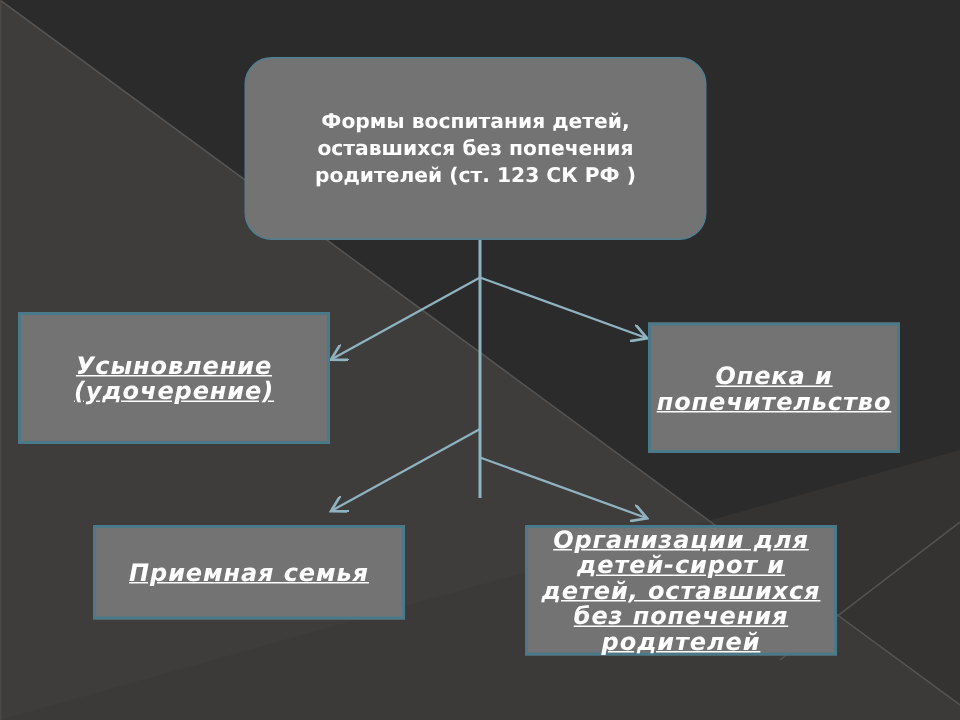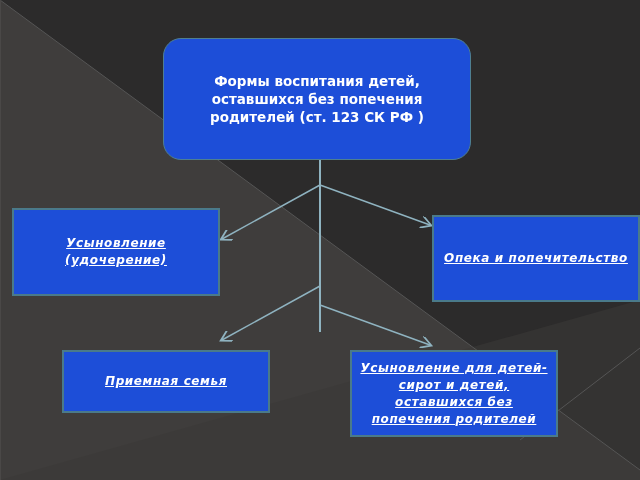--- a/index.html
+++ b/index.html
@@ -1,23 +1,23 @@
 <!DOCTYPE html>
 <html><head>
 <meta charset="utf-8">
 <style>
   html, body { margin:0; padding:0; }
   body { width:640px; height:480px; position:relative; overflow:hidden; background:#2c2b2b; font-family:"DejaVu Sans", sans-serif; }
   .bg { position:absolute; left:0; top:0; width:640px; height:480px; }
-  .node { position:absolute; box-sizing:border-box; background:#1d4ed8; color:#ffffff; display:flex; align-items:center; justify-content:center; text-align:center; font-weight:bold; }
+  .node { position:absolute; box-sizing:border-box; background:#737373; color:#ffffff; display:flex; align-items:center; justify-content:center; text-align:center; font-weight:bold; }
   .root { left:163px; top:38px; width:308px; height:122px; border-radius:18px; border:1px solid #4f7f90; font-size:13.5px; line-height:18px; padding:0 14px; }
-  .leaf { border:2px solid #4a7a8a; font-size:12px; line-height:17px; font-style:italic; }
+  .leaf { border:2px solid #4a7a8a; font-size:16px; line-height:17px; font-style:italic; }
   .leaf span { text-decoration:underline; letter-spacing:0.6px; }
   .n1 { left:12px; top:208px; width:208px; height:88px; }
-  .n2 { left:432px; top:215px; width:208px; height:87px; }
+  .n2 { left:432px; top:215px; width:168px; height:87px; }
   .n3 { left:62px; top:350px; width:208px; height:63px; }
   .n4 { left:350px; top:350px; width:208px; height:87px; padding:0 6px; }
   .conn { position:absolute; left:0; top:0; width:640px; height:480px; pointer-events:none; }
 </style>
 </head>
 <body>
 
 <svg class="bg" viewBox="0 0 640 480">
   <rect x="0" y="0" width="640" height="480" fill="#2c2b2b"></rect>
   <polygon points="0,0 640,470 640,480 0,480" fill="#3f3d3c"></polygon>
@@ -50,14 +50,14 @@
 
 <div class="node leaf n2">
   <span>Опека и попечительство</span>
 </div>
 
 <div class="node leaf n3">
   <span>Приемная семья</span>
 </div>
 
 <div class="node leaf n4">
-  <span>Усыновление для детей-сирот и детей, оставшихся без попечения родителей</span>
+  <span>Организации для детей-сирот и детей, оставшихся без попечения родителей</span>
 </div>
 
 </body></html>

